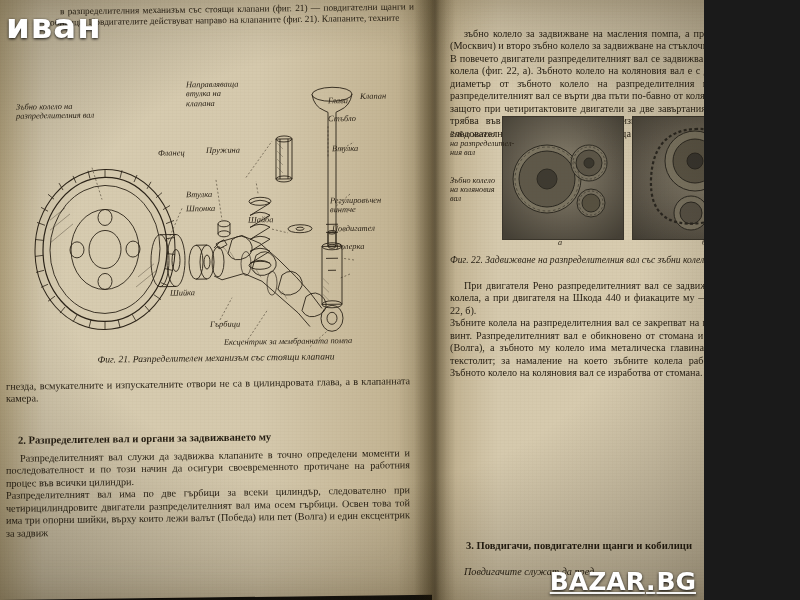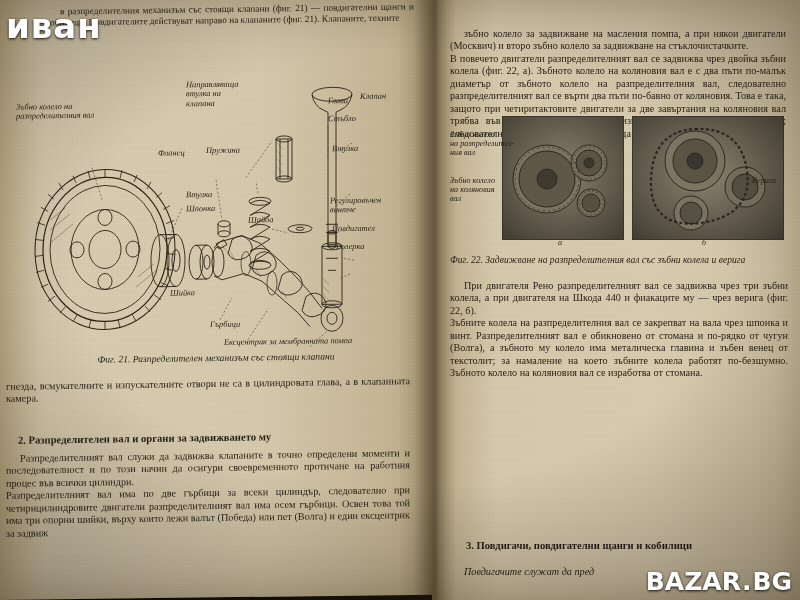--- a/index.html
+++ b/index.html
@@ -2,21 +2,21 @@
 <html><head>
 <meta charset="utf-8">
 <style>
   html, body {
     margin: 0;
     padding: 0;
     background: #1a1a1a;
   }
   #page {
     position: relative;
-    width: 800px;
+    width: 704px;
     height: 600px;
     overflow: hidden;
     background: #0d0d0d;
     font-family: "Liberation Serif", serif;
   }
 
   
   .bg-dark {
     position: absolute;
     inset: 0;
@@ -45,20 +45,21 @@
     bottom: 4px;
     z-index: 60;
     font-family: "DejaVu Sans", sans-serif;
     font-size: 25px;
     font-weight: 700;
     color: #f2f2f2;
     letter-spacing: 0px;
     text-shadow: 0 1px 3px rgba(0,0,0,0.9);
     display: flex;
     align-items: baseline;
+    text-decoration: underline;
   }
   .watermark-br .bz-bold { color: #ffffff; }
   .watermark-br .bz-sep { color: #ffffff; padding: 0 1px; }
 
   
   .page-left, .page-right {
     position: absolute;
     top: 0;
     background:
       linear-gradient(180deg, #d8cdb0 0%, #cfc2a2 30%, #c9bc9a 60%, #bfb08c 100%);

